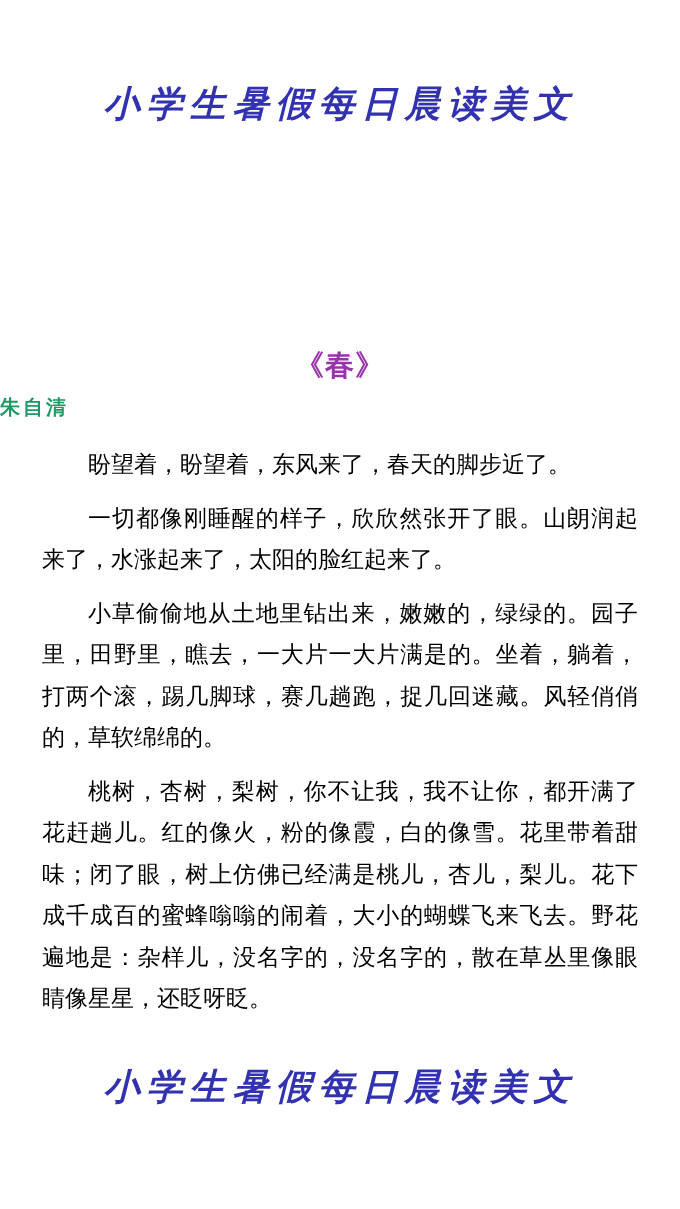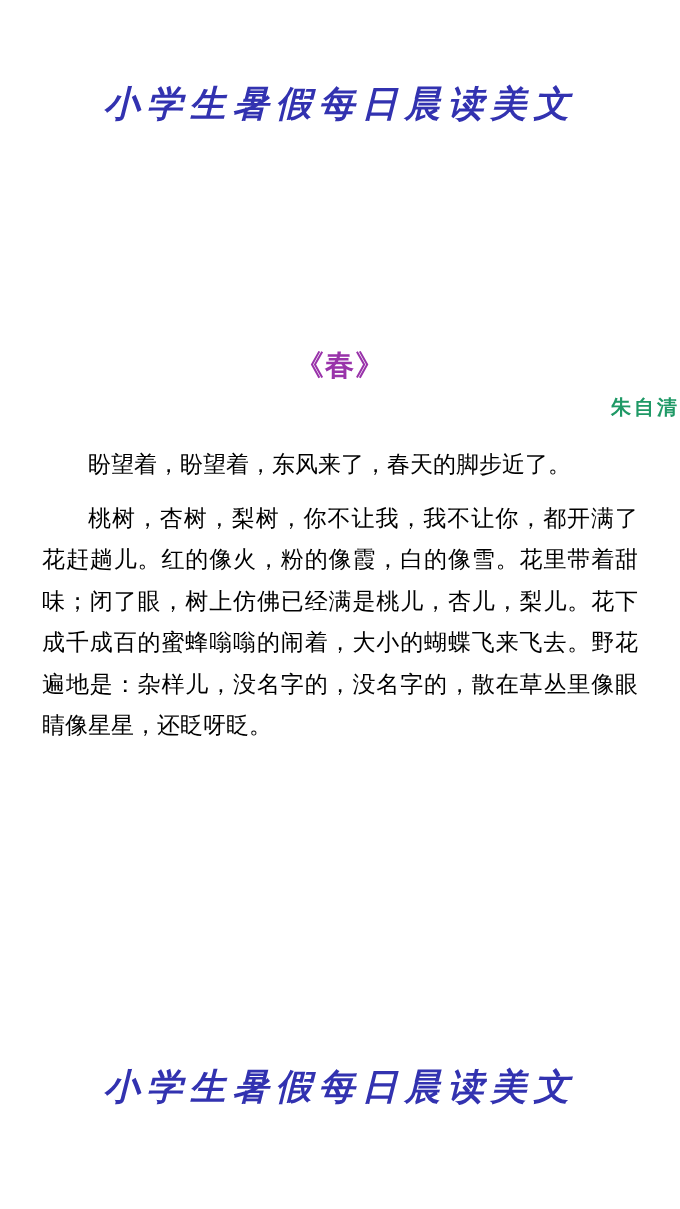--- a/index.html
+++ b/index.html
@@ -37,21 +37,21 @@
     text-align: center;
     font-weight: bold;
     font-size: 29px;
     letter-spacing: 1px;
   }
   .essay-author {
     position: absolute;
     top: 394px;
     left: 0;
     width: 100%;
-    text-align: right;
+    text-align: left;
     font-weight: bold;
     font-size: 20px;
     letter-spacing: 3px;
   }
   .essay-body {
     position: absolute;
     top: 432px;
     left: 30px;
     right: 30px;
     color: #000000;
@@ -71,18 +71,20 @@
 <div class="page">
 
   <div class="banner banner-top" style="color: rgb(50, 50, 176);">小学生暑假每日晨读美文</div>
 
   <div class="essay-title" style="color: rgb(153, 51, 170);">《春》</div>
 
   <div class="essay-author" style="color: rgb(31, 153, 102);">朱自清</div>
 
   <div class="essay-body" style="color: rgb(0, 0, 0);">
     <p>盼望着，盼望着，东风来了，春天的脚步近了。</p>
+    <p>一切都像刚睡醒的样子，欣欣然张开了眼。山朗润起来了，水涨起来了，太阳的脸红起来了。</p>
+    <p>小草偷偷地从土地里钻出来，嫩嫩的，绿绿的。园子里，田野里，瞧去，一大片一大片满是的。坐着，躺着，打两个滚，踢几脚球，赛几趟跑，捉几回迷藏。风轻俏俏的，草软绵绵的。</p>
     <p>桃树，杏树，梨树，你不让我，我不让你，都开满了花赶趟儿。红的像火，粉的像霞，白的像雪。花里带着甜味；闭了眼，树上仿佛已经满是桃儿，杏儿，梨儿。花下成千成百的蜜蜂嗡嗡的闹着，大小的蝴蝶飞来飞去。野花遍地是：杂样儿，没名字的，没名字的，散在草丛里像眼睛像星星，还眨呀眨。</p>
   </div>
 
   <div class="banner banner-bottom" style="color: rgb(50, 50, 176);">小学生暑假每日晨读美文</div>
 
 </div>
 
 </body></html>

